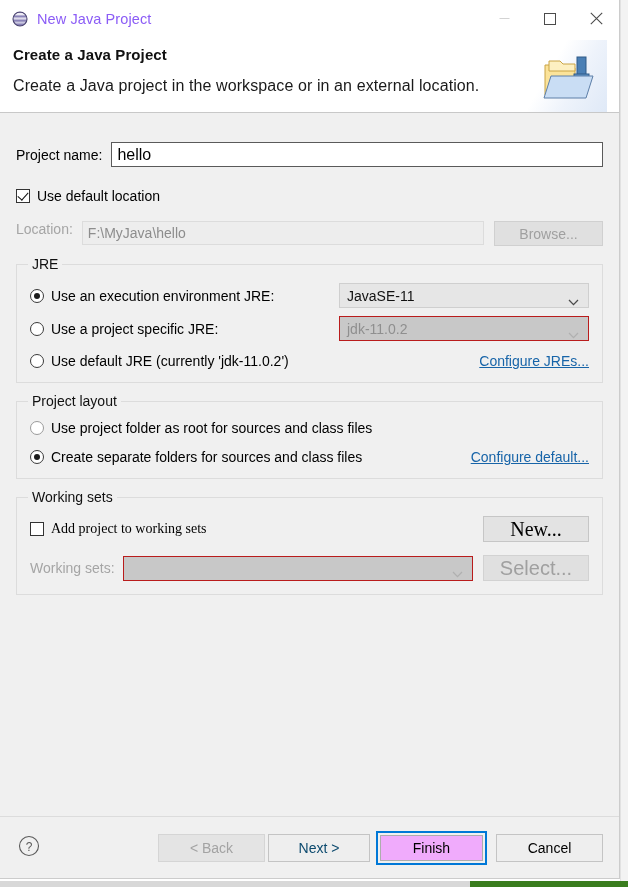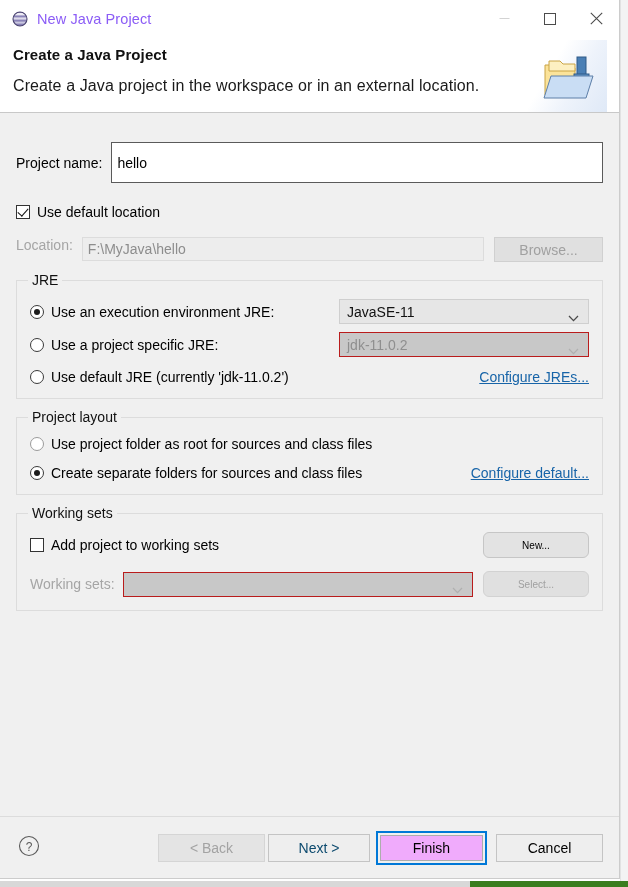--- a/index.html
+++ b/index.html
@@ -157,28 +157,28 @@
     align-items: center;
     margin-top: 29px;
   }
   #project-name-label {
     font-size: 14px;
     white-space: nowrap;
   }
   #project-name-input {
     margin-left: 9px;
     flex: 1 1 auto;
-    height: 41px;
+    height: 25px;
     background: #ffffff;
     border: 1px solid #5a5a5a;
     box-sizing: border-box;
     display: flex;
     align-items: center;
     padding-left: 5px;
-    font-size: 14px;
+    font-size: 16px;
     color: #000;
   }
 
   
   #use-default-location-row {
     display: flex;
     align-items: center;
     margin-top: 21px;
   }
   .cb {
@@ -322,39 +322,38 @@
   #jre-row1 .rb-label, #jre-row2 .rb-label { width: 288px; }
   #jre-row1 .combo, #jre-row2 .combo { flex: 1 1 auto; }
   #jre-row2 { margin-top: 8px; }
   #jre-row3 { display: flex; align-items: center; margin-top: 12px; }
   #jre-row3 .rb-label { flex: 1 1 auto; }
 
   #layout-row1 { display: flex; align-items: center; }
   #layout-row2 { display: flex; align-items: center; margin-top: 13px; }
   #layout-row2 .rb-label { flex: 1 1 auto; }
 
-  #ws-row1 { display: flex; align-items: center; }
+  #ws-row1 { display: flex; align-items: center; font-family: Liberation Serif, serif; }
   #ws-row1 .cb-label { flex: 1 1 auto; }
   #ws-row2 { display: flex; align-items: center; margin-top: 13px; }
   #ws-label {
     font-size: 14px;
     color: #a5a5a5;
     white-space: nowrap;
   }
   #ws-combo { margin-left: 8px; flex: 1 1 auto; }
   .sq-button {
     width: 106px;
     height: 26px;
     box-sizing: border-box;
     display: flex;
     align-items: center;
     justify-content: center;
-    font-size: 10px;
-    flex: none;
-    border-radius: 6px;
+    font-size: 20px;
+    flex: none;
   }
   .sq-button.enabled {
     background: #e3e3e3;
     border: 1px solid #c6c6c6;
     color: #000;
   }
   .sq-button.disabled {
     background: #e0e0e0;
     border: 1px solid #d2d2d2;
     color: #a0a0a0;

